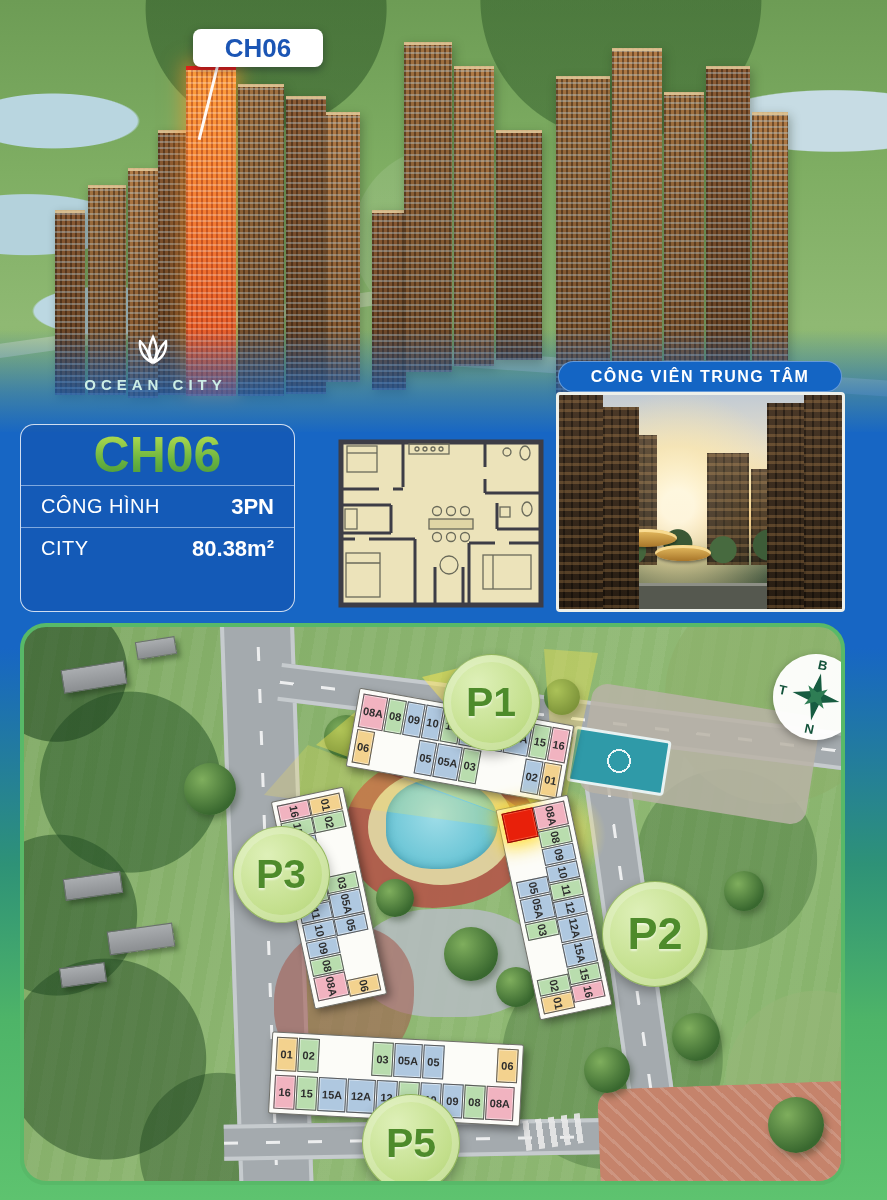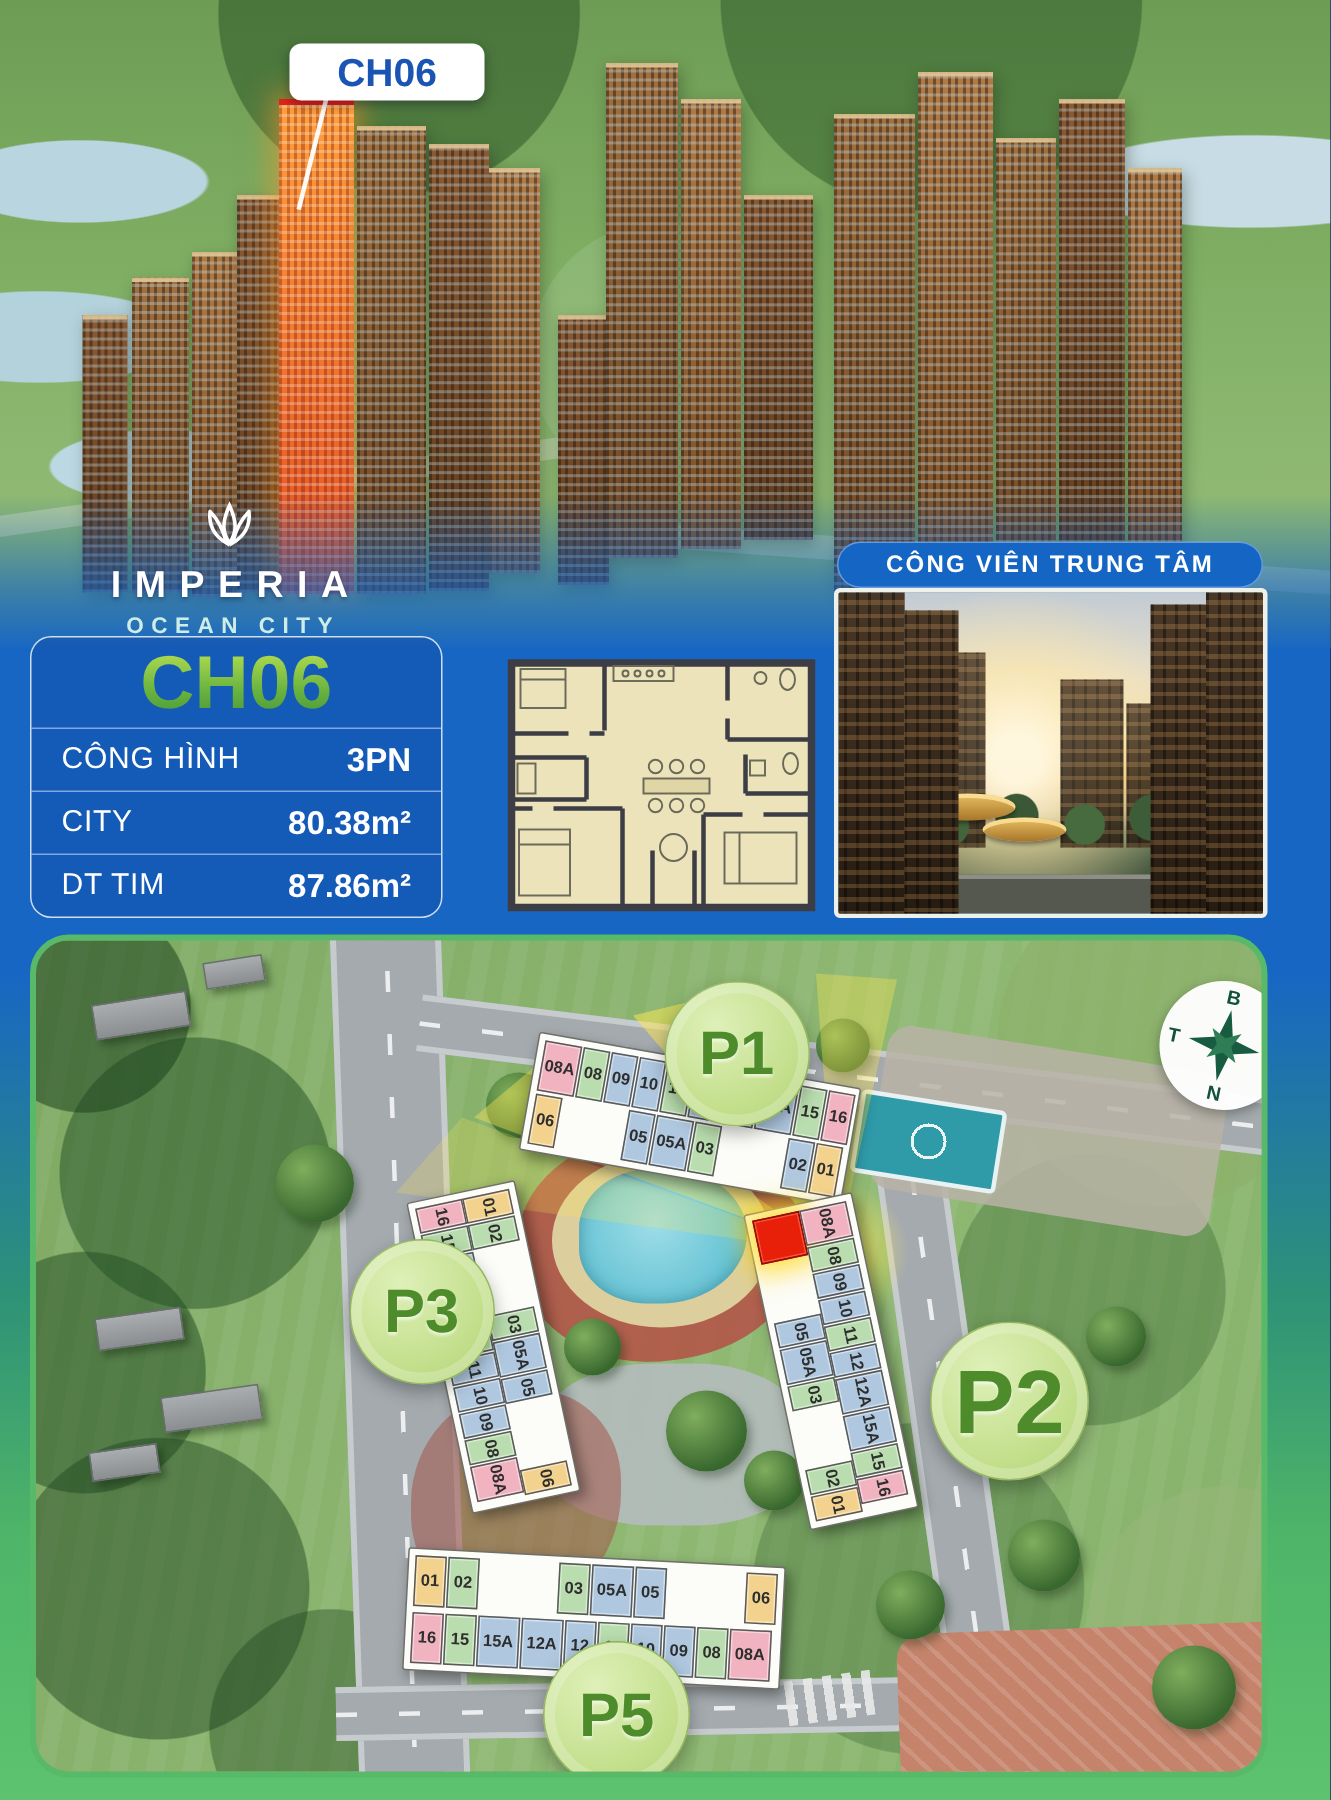--- a/index.html
+++ b/index.html
@@ -180,37 +180,32 @@
   <div class="hero-label">CH06</div>
 
   <div class="logo">
     <svg width="44" height="40" viewBox="-22 -24 44 34">
       <g fill="none" stroke="#ffffff" stroke-width="2.4" stroke-linecap="round">
         <path d="M0,-20 C -5,-9 -5,-2 0,5 C 5,-2 5,-9 0,-20 Z"></path>
         <path d="M-13,-16 C -14,-6 -9,1 -2,5 C -4,-3 -7,-10 -13,-16"></path>
         <path d="M13,-16 C 14,-6 9,1 2,5 C 4,-3 7,-10 13,-16"></path>
       </g>
     </svg>
-    <div class="logo-name">IMPERIA</div>
     <div class="logo-sub">OCEAN CITY</div>
   </div>
 
   <div class="card">
     <div class="card-title">CH06</div>
     <div class="card-row">
       <span class="lbl">CÔNG HÌNH</span>
       <span class="val">3PN</span>
     </div>
     <div class="card-row">
       <span class="lbl">CITY</span>
       <span class="val">80.38m²</span>
-    </div>
-    <div class="card-row">
-      <span class="lbl">DT TIM</span>
-      <span class="val">87.86m²</span>
     </div>
   </div>
 
   <div class="floorplan">
     <svg width="208" height="174" viewBox="0 0 208 174">
       <rect x="4" y="5" width="200" height="163" fill="#ece3ba" stroke="#3d3d46" stroke-width="5"></rect>
       <g stroke="#3d3d46" stroke-width="3" fill="none">
         <path d="M66 5 V50"></path>
           <path d="M4 52 H42"></path>
           <path d="M56 52 H66"></path>
@@ -546,21 +541,21 @@
             </div>
             <div class="cell" style="background: rgb(241, 179, 192); width: 28px;">
               <span>08A</span>
             </div>
           </div>
         </div>
       </div>
     <div id="badges">
         <div class="badge" style="left: 418.5px; top: 26.5px; width: 97px; height: 97px; font-size: 41px;">P1</div>
         <div class="badge" style="left: 208.5px; top: 198.5px; width: 97px; height: 97px; font-size: 41px;">P3</div>
-        <div class="badge" style="left: 596px; top: 254px; width: 106px; height: 106px; font-size: 60px;">P2</div>
+        <div class="badge" style="left: 578px; top: 254px; width: 106px; height: 106px; font-size: 45px;">P2</div>
         <div class="badge" style="left: 338px; top: 467px; width: 98px; height: 98px; font-size: 41px;">P5</div>
       </div>
 
     <div class="compass">
       <svg width="60" height="60" viewBox="-30 -30 60 60">
         <polygon points="0,-24 5,-5 24,0 5,5 0,24 -5,5 -24,0 -5,-5" fill="#175c41"></polygon>
         <polygon points="0,-14 3.5,-3.5 14,0 3.5,3.5 0,14 -3.5,3.5 -14,0 -3.5,-3.5" transform="rotate(45)" fill="#2e7d54"></polygon>
       </svg>
       <span class="pt n">B</span>
       <span class="pt e">Đ</span>

